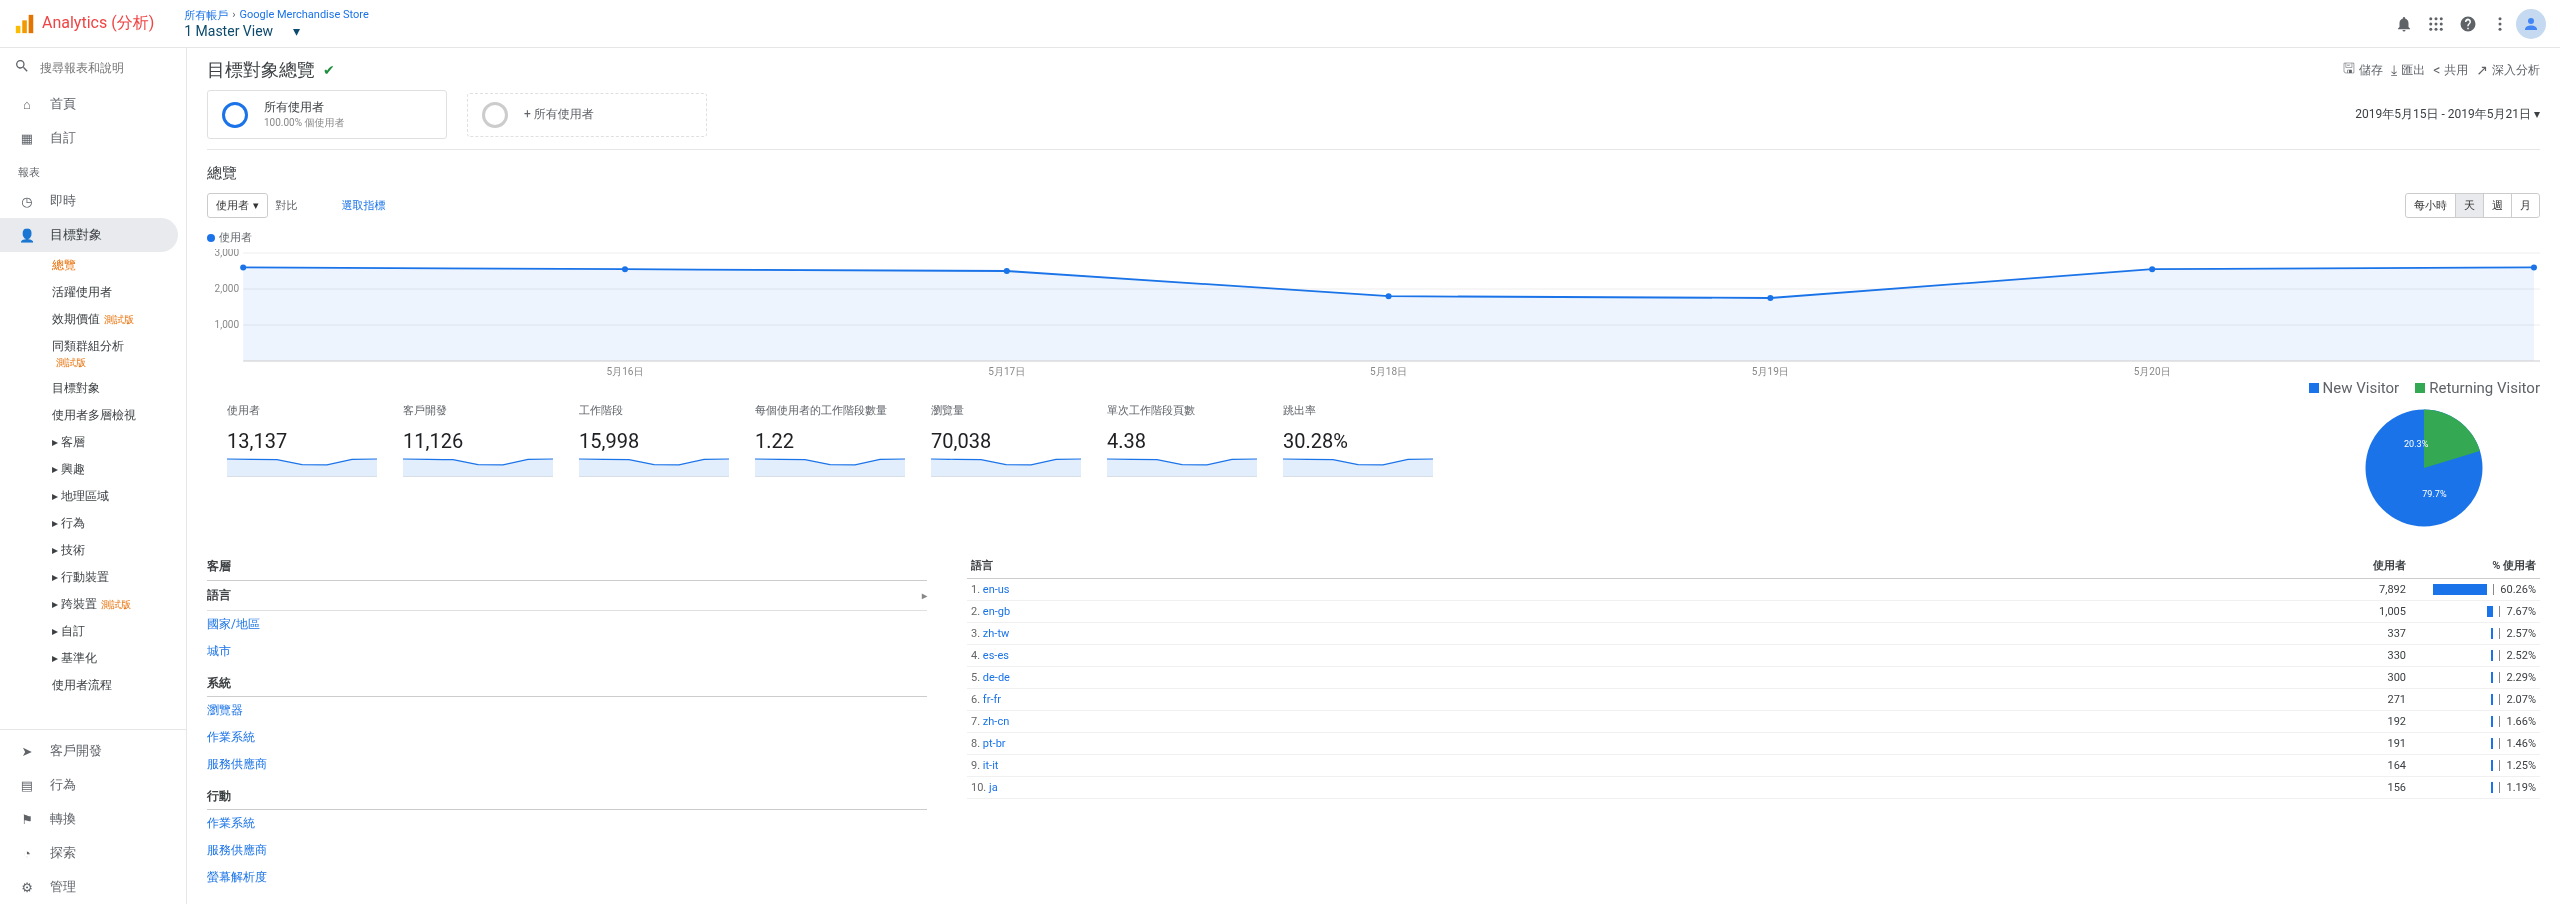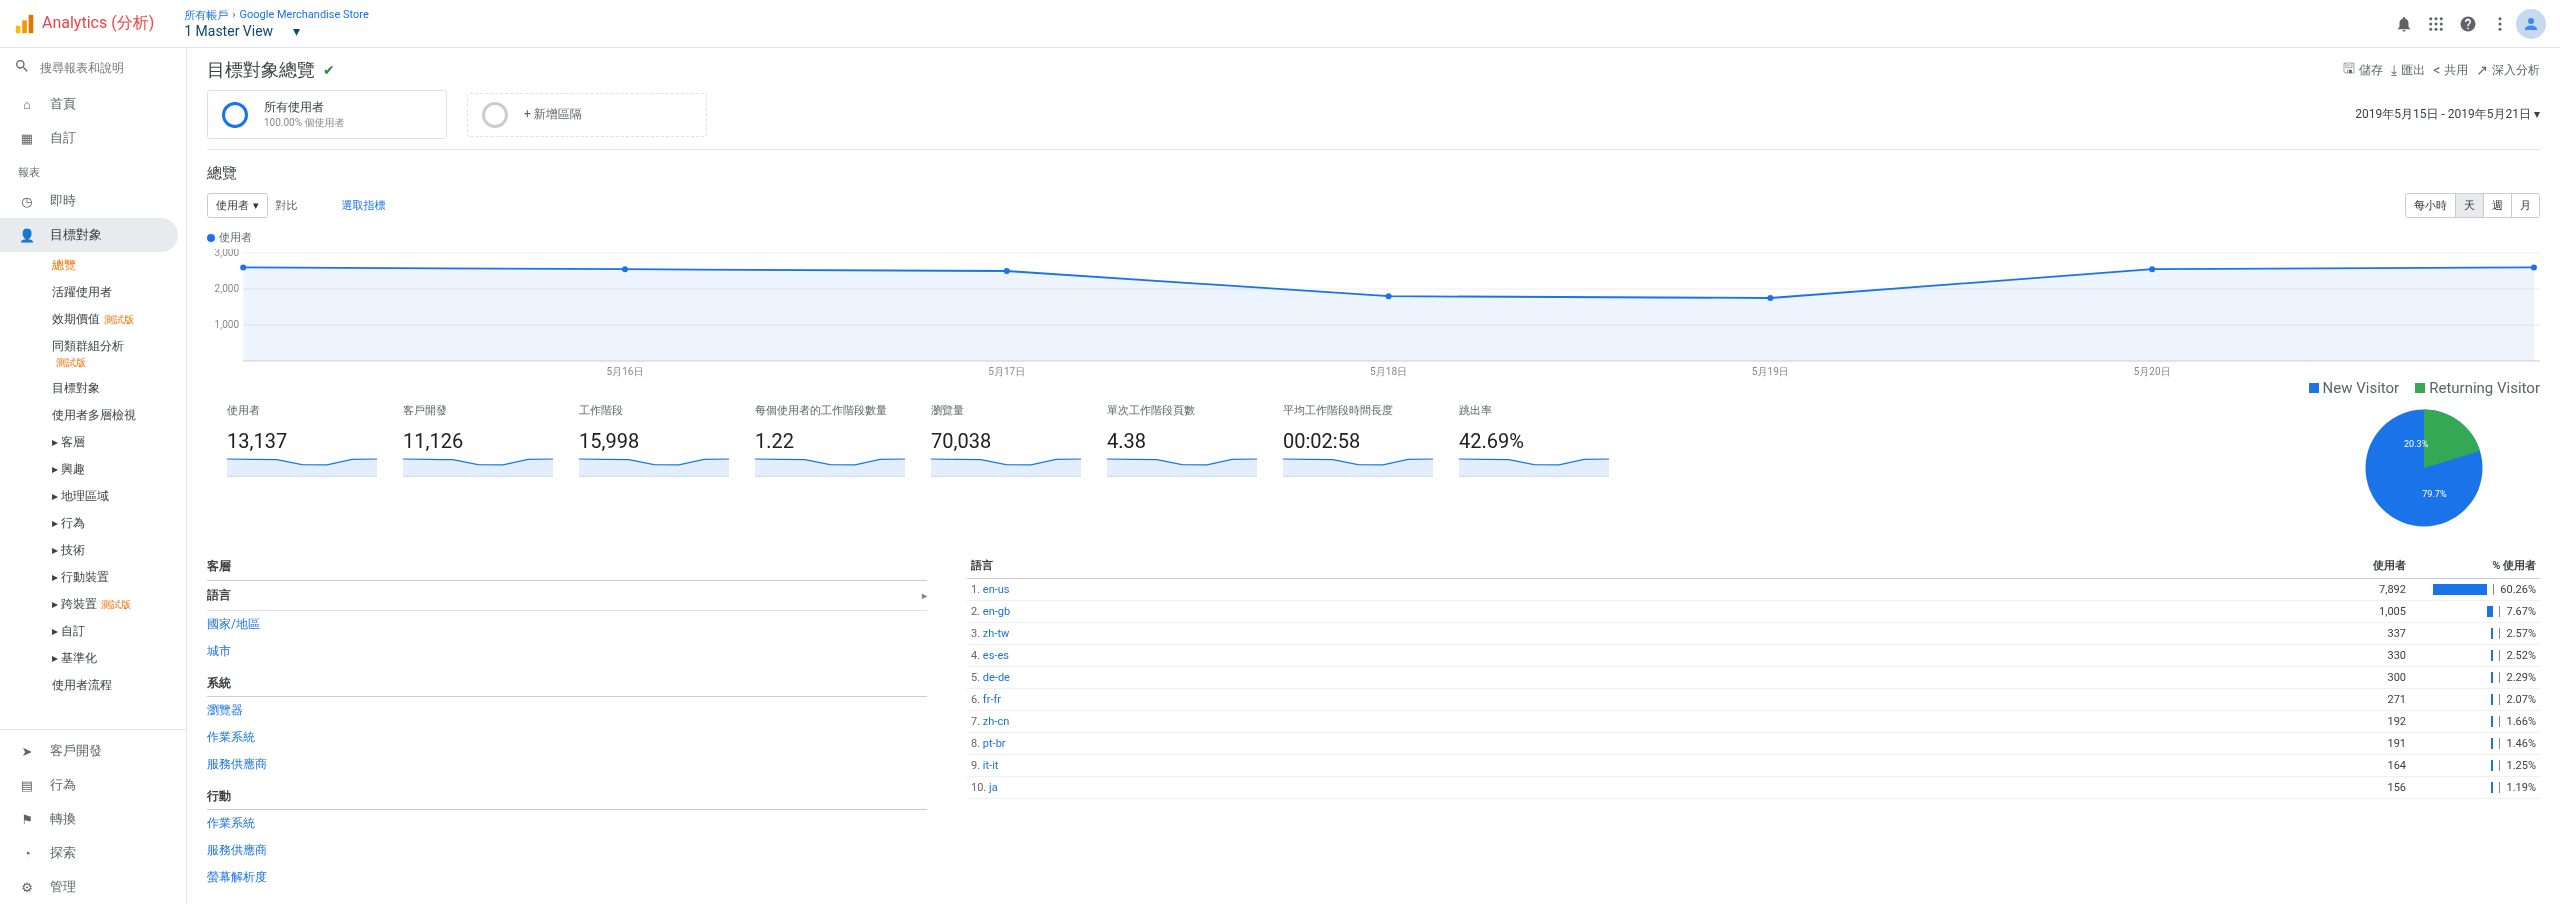--- a/index.html
+++ b/index.html
@@ -265,21 +265,21 @@
       <div class="segments-bar">
         <div class="seg-box">
           <div class="ring"></div>
           <div class="seg-lines">
             <span class="seg-title">所有使用者</span>
             <span class="seg-sub">100.00% 個使用者</span>
           </div>
         </div>
         <div class="seg-box" style="border-style:dashed;">
           <div class="ring faint"></div>
-          <span class="seg-add">+ 新增區隔</span>
+          <span class="seg-add">+ 所有使用者</span>
         </div>
         <div class="date"><span>2019年5月15日 - 2019年5月21日</span> ▾</div>
       </div>
 
       <div class="section-divider"></div>
       <div class="overview-head">總覽</div>
 
       <div class="metric-controls">
         <div class="pill"><span>使用者</span> ▾</div>
         <span class="vs">對比</span>
@@ -374,31 +374,22 @@
             <div class="mcard">
               <div class="mlabel">單次工作階段頁數</div>
       <div class="mval">4.38</div>
       <div class="spark"><svg viewBox="0 0 150 22" preserveAspectRatio="none">
         <polygon points="0,22 0,4 25,4.346153846153847 50,4.692307692307693 75,9.538461538461538 100,9.884615384615383 125,4.346153846153847 150,4 150,22" fill="rgba(26,115,232,0.12)"></polygon>
         <polyline points="0,4 25,4.346153846153847 50,4.692307692307693 75,9.538461538461538 100,9.884615384615383 125,4.346153846153847 150,4" stroke="#1a73e8" stroke-width="1.2" fill="none"></polyline>
         <line x1="0" y1="22" x2="150" y2="22" stroke="#ccc"></line>
       </svg></div>
             </div>
             <div class="mcard">
-              <div class="mlabel">平均工作階段時間長度</div>
-      <div class="mval">00:02:58</div>
-      <div class="spark"><svg viewBox="0 0 150 22" preserveAspectRatio="none">
-        <polygon points="0,22 0,4 25,4.346153846153847 50,4.692307692307693 75,9.538461538461538 100,9.884615384615383 125,4.346153846153847 150,4 150,22" fill="rgba(26,115,232,0.12)"></polygon>
-        <polyline points="0,4 25,4.346153846153847 50,4.692307692307693 75,9.538461538461538 100,9.884615384615383 125,4.346153846153847 150,4" stroke="#1a73e8" stroke-width="1.2" fill="none"></polyline>
-        <line x1="0" y1="22" x2="150" y2="22" stroke="#ccc"></line>
-      </svg></div>
-            </div>
-            <div class="mcard">
               <div class="mlabel">跳出率</div>
-      <div class="mval">42.69%</div>
+      <div class="mval">30.28%</div>
       <div class="spark"><svg viewBox="0 0 150 22" preserveAspectRatio="none">
         <polygon points="0,22 0,4 25,4.346153846153847 50,4.692307692307693 75,9.538461538461538 100,9.884615384615383 125,4.346153846153847 150,4 150,22" fill="rgba(26,115,232,0.12)"></polygon>
         <polyline points="0,4 25,4.346153846153847 50,4.692307692307693 75,9.538461538461538 100,9.884615384615383 125,4.346153846153847 150,4" stroke="#1a73e8" stroke-width="1.2" fill="none"></polyline>
         <line x1="0" y1="22" x2="150" y2="22" stroke="#ccc"></line>
       </svg></div>
             </div>
           </div>
         <div class="pie-zone">
           <div class="pie-legend">
             <span><span class="sq" style="background:#1a73e8;"></span><span>New Visitor</span></span>

